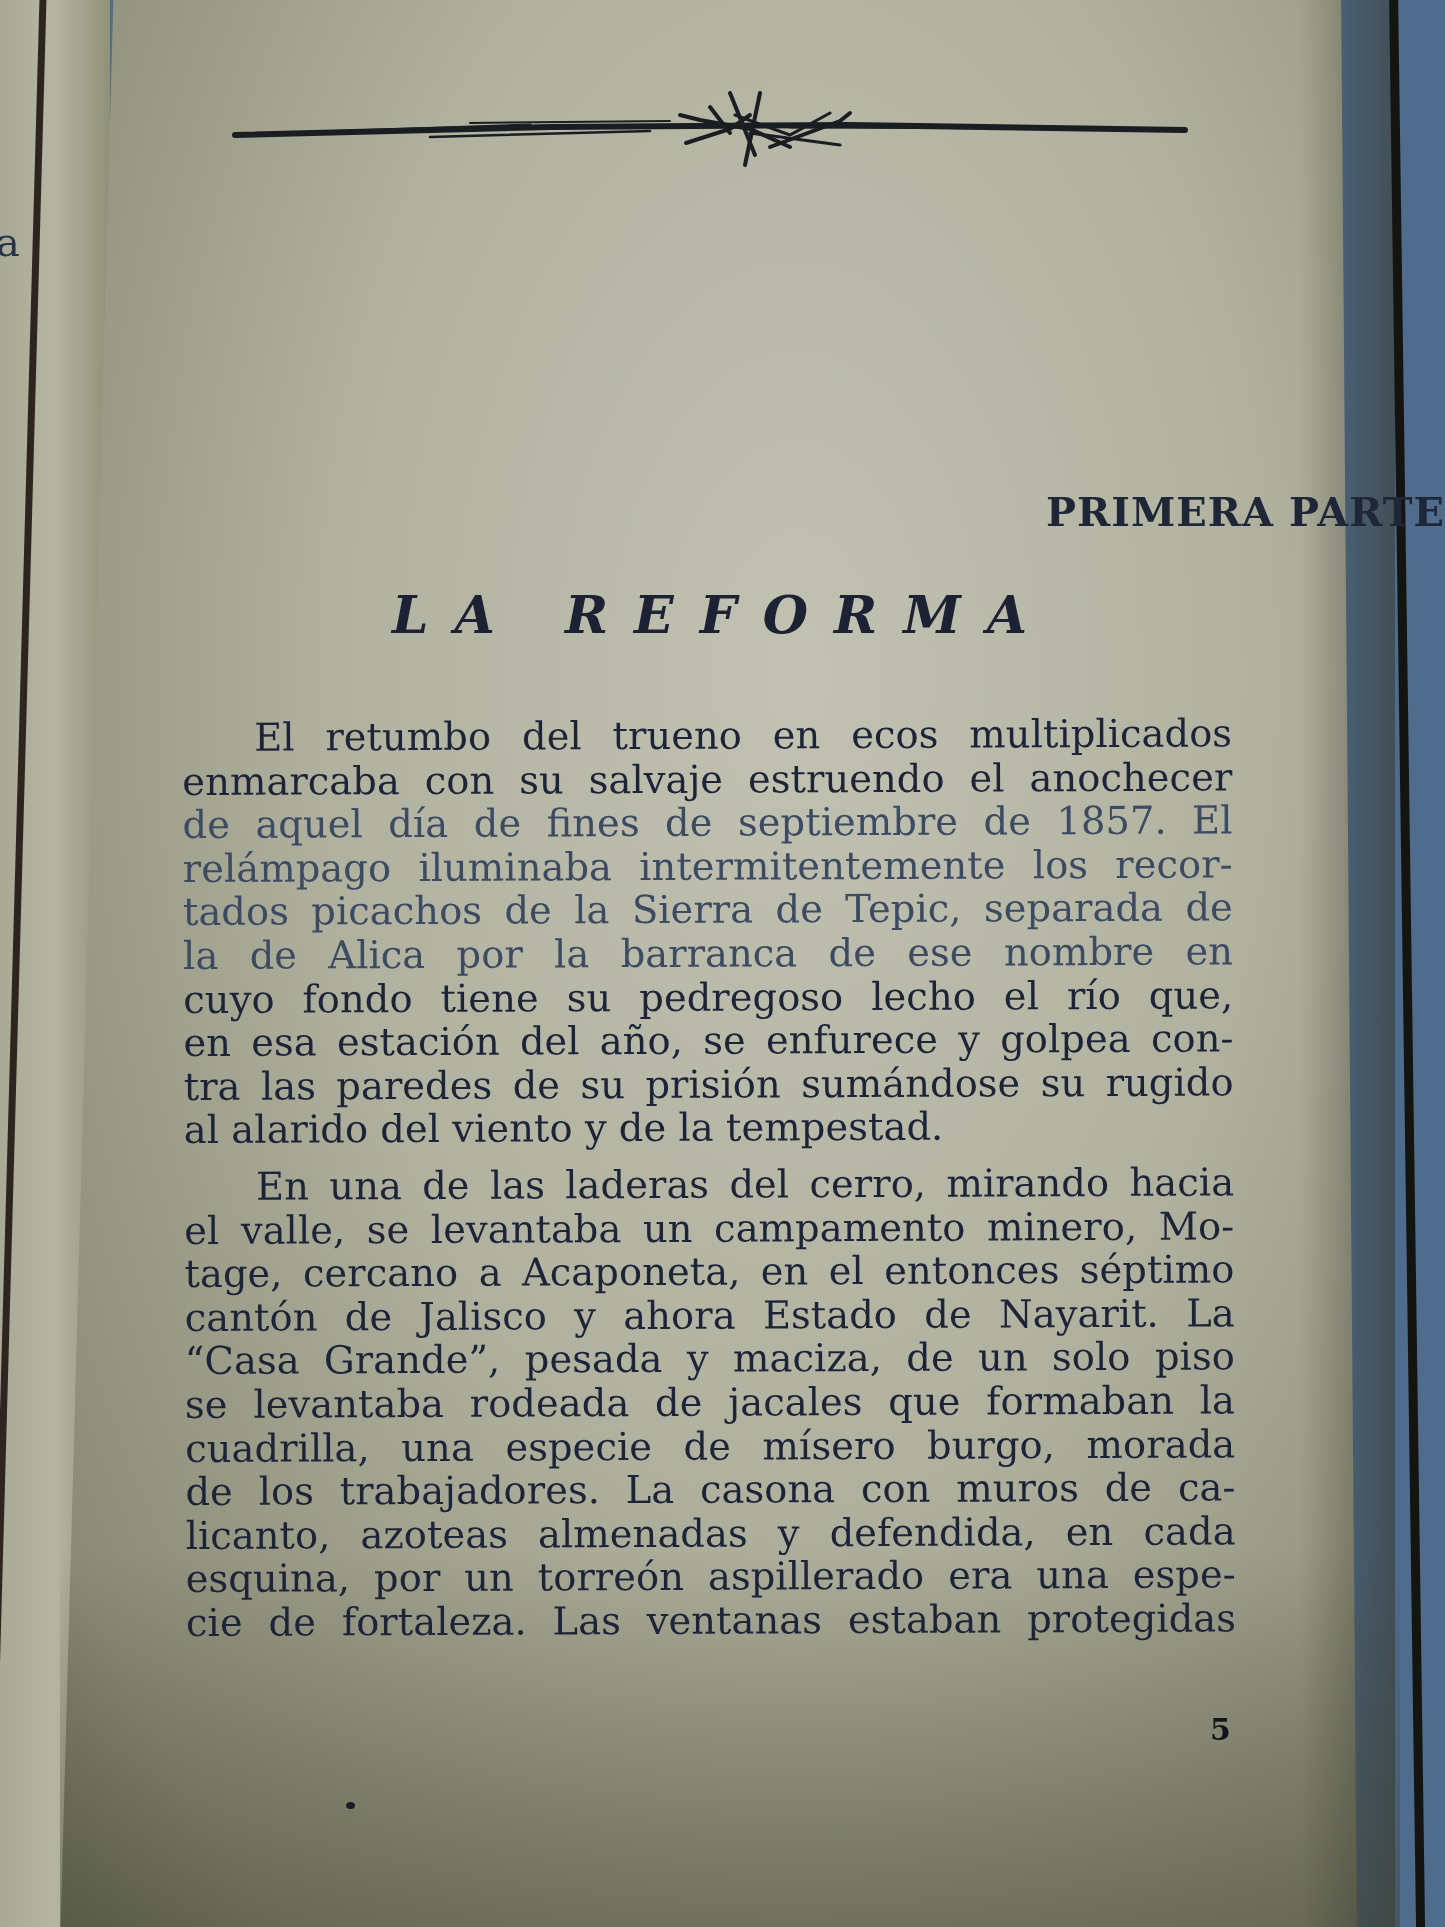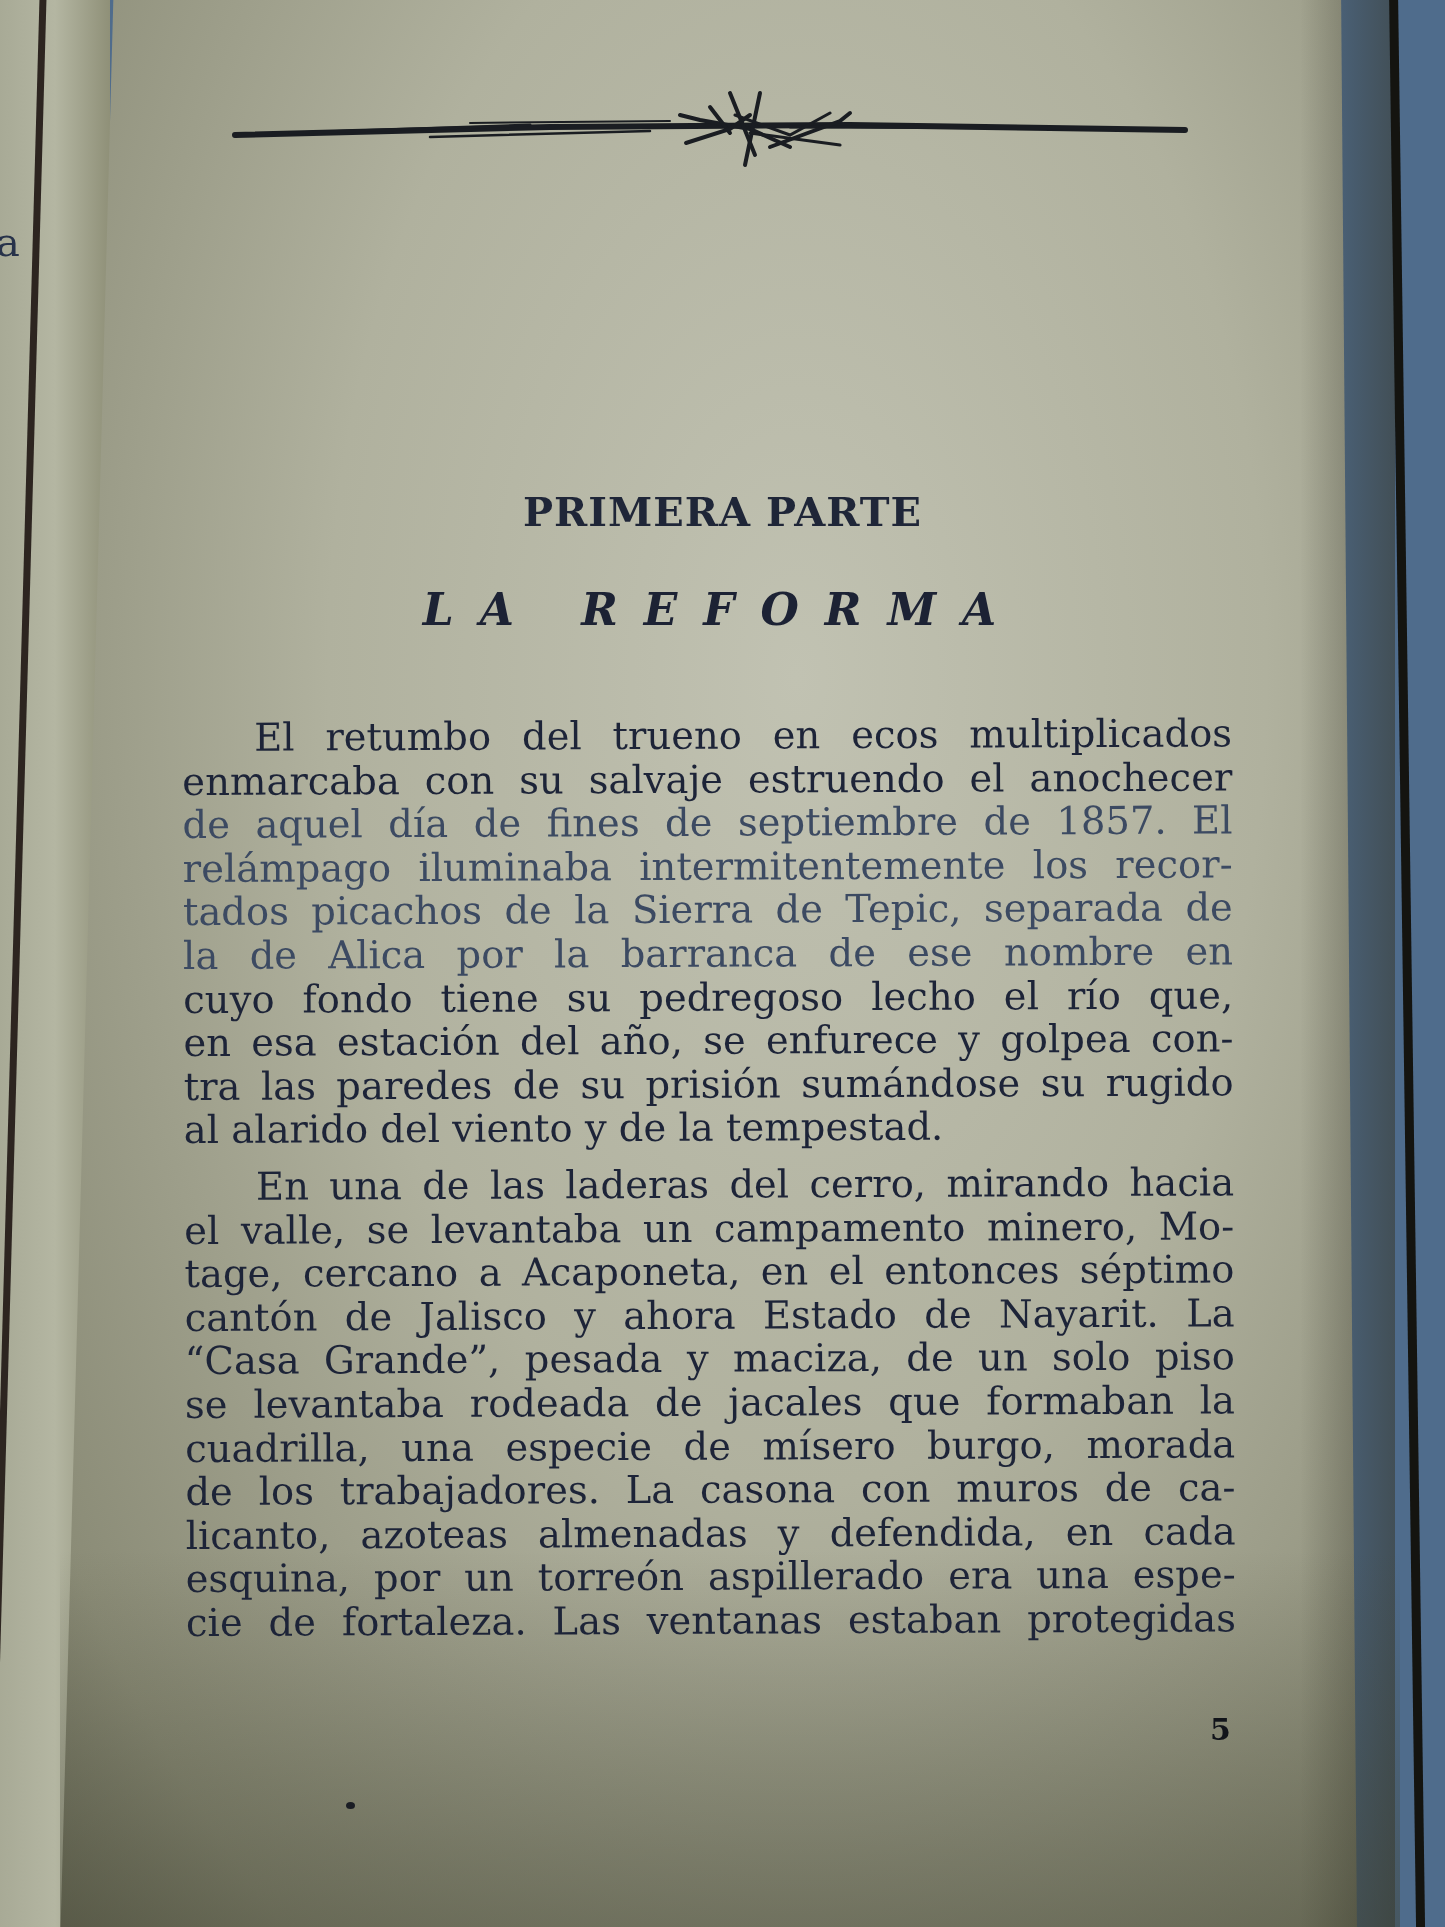--- a/index.html
+++ b/index.html
@@ -90,38 +90,38 @@
       top: 85px;
       width: 960px;
       height: 90px;
     }
     
     .part-title {
       position: absolute;
       left: 0;
       width: 1445px;
       top: 488px;
-      text-align: center;
+      text-align: right;
       font-family: "DejaVu Serif", serif;
       font-weight: bold;
       font-size: 40px;
       letter-spacing: 1px;
       color: #1f2638;
       padding-left: 0;
     }
     .chapter-title {
       position: absolute;
       left: 0;
       width: 1445px;
       top: 584px;
       text-align: center;
       font-family: "DejaVu Serif", serif;
       font-weight: bold;
       font-style: italic;
-      font-size: 44px;
+      font-size: 52px;
       letter-spacing: 26px;
       color: #1c2234;
     }
     
     .body-text {
       position: absolute;
       left: 182px;
       top: 716px;
       width: 1050px;
       font-family: "DejaVu Serif", serif;

